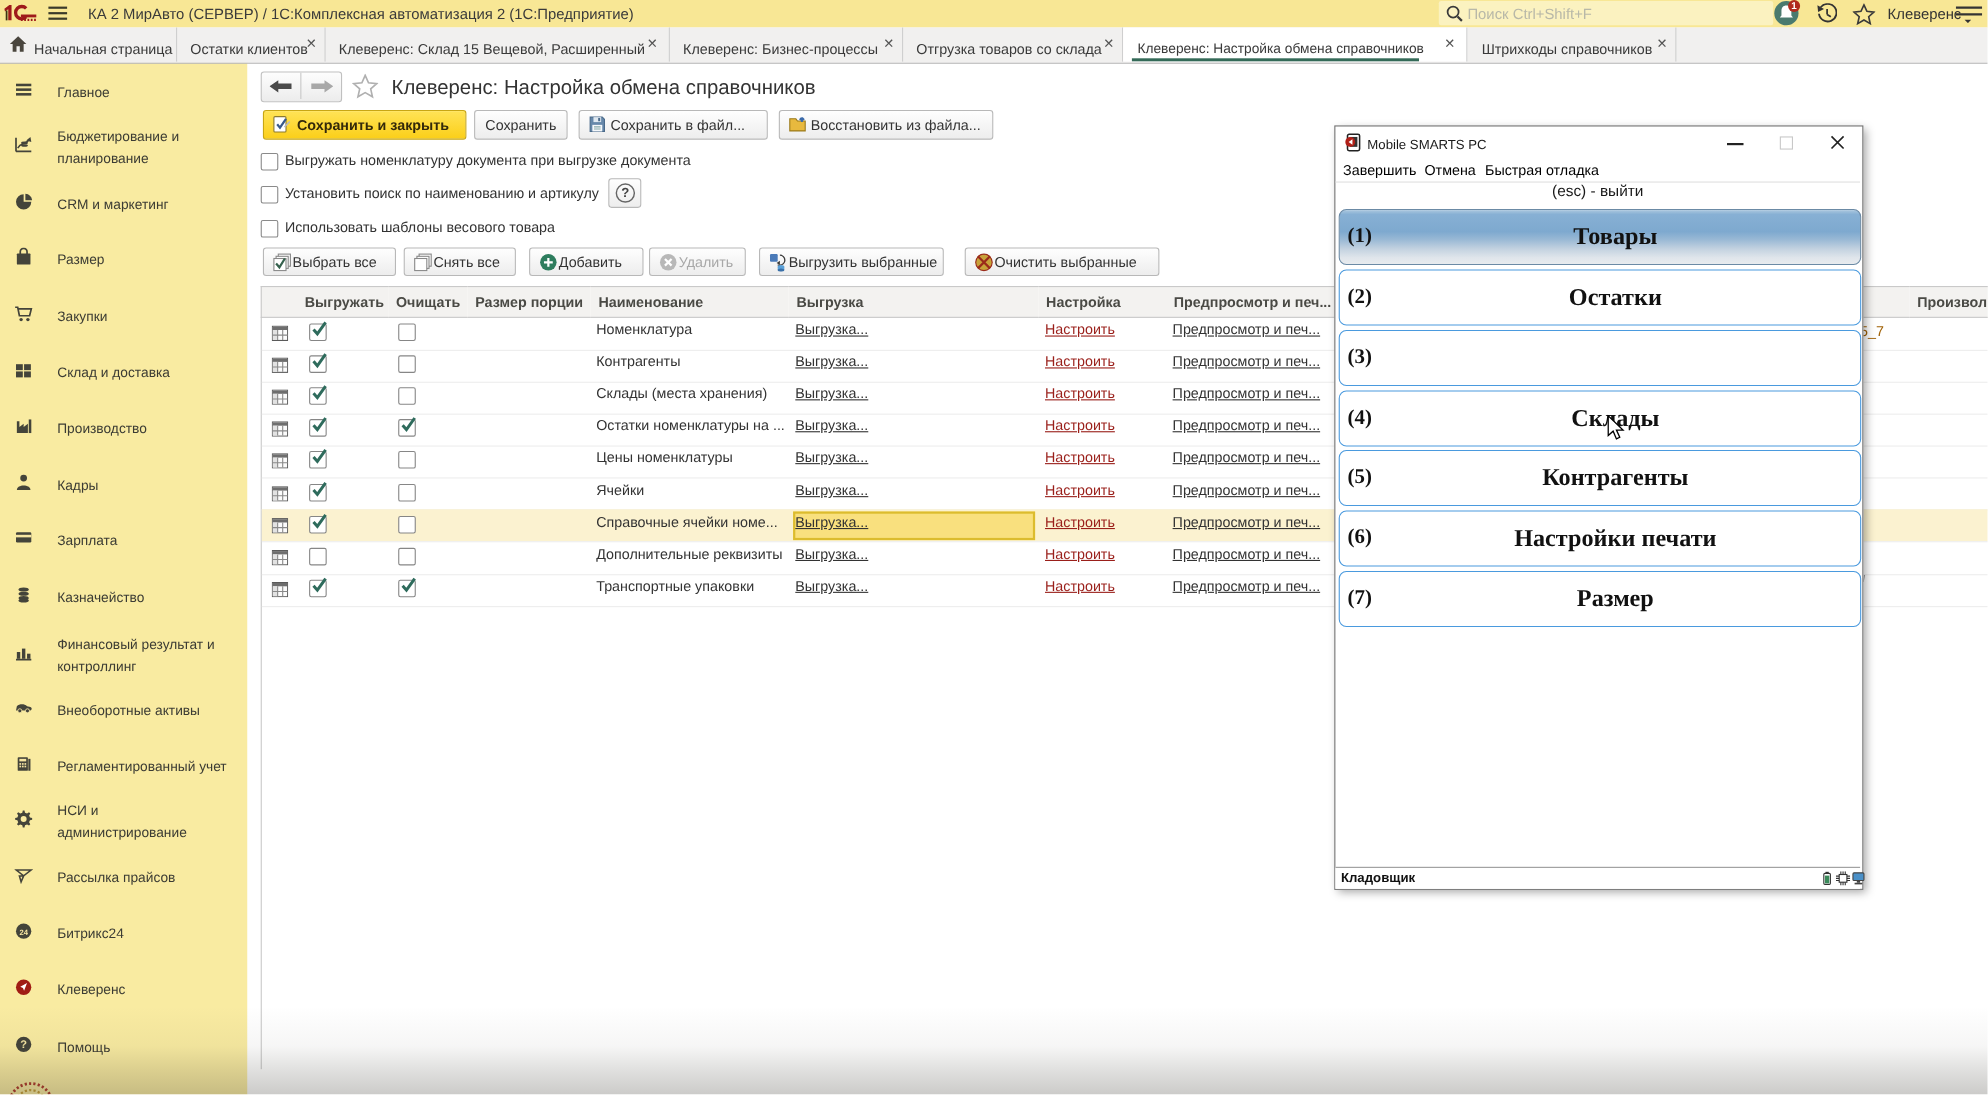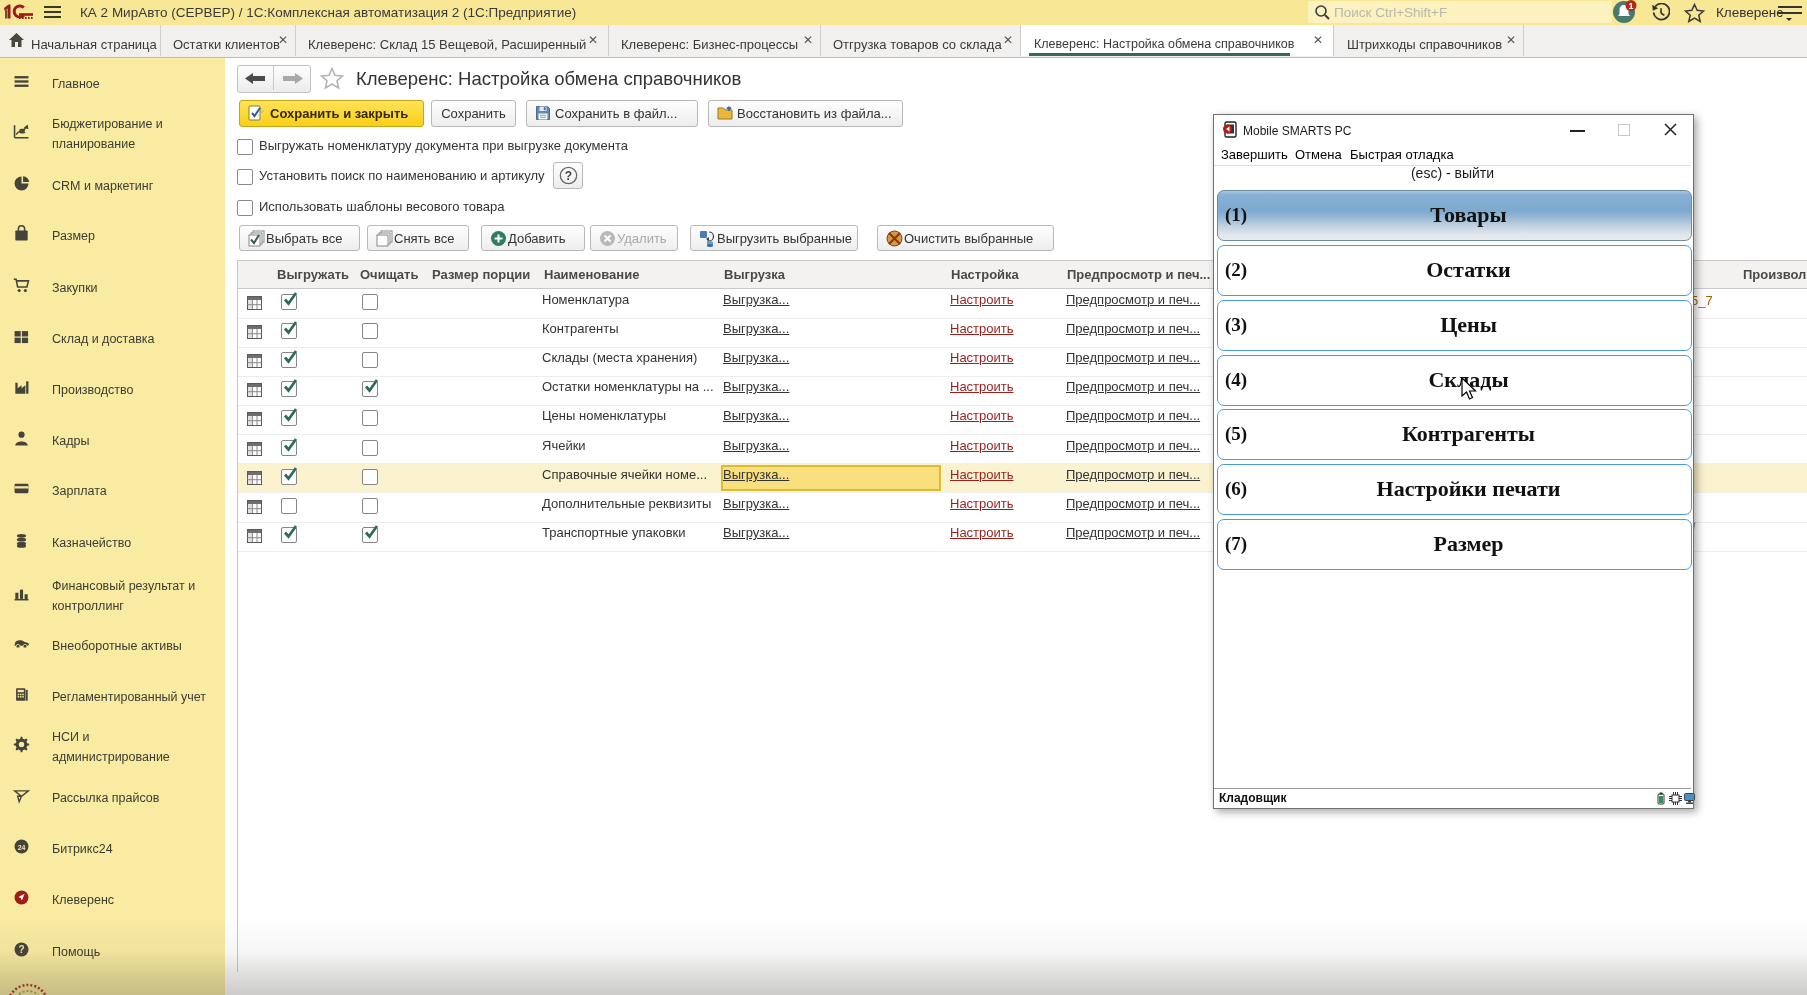--- a/index.html
+++ b/index.html
@@ -585,21 +585,20 @@
   <div class="mbtn focus" style="top:75px">
       <span class="num">(1)</span>
       <span class="cap">Товары</span>
     </div>
   <div class="mbtn" style="top:130px">
       <span class="num">(2)</span>
       <span class="cap">Остатки</span>
     </div>
   <div class="mbtn" style="top:185px">
       <span class="num">(3)</span>
-      <span class="cap">Цены</span>
     </div>
   <div class="mbtn" style="top:240px">
       <span class="num">(4)</span>
       <span class="cap">Склады</span>
     </div>
   <div class="mbtn" style="top:294px">
       <span class="num">(5)</span>
       <span class="cap">Контрагенты</span>
     </div>
   <div class="mbtn" style="top:349px">

